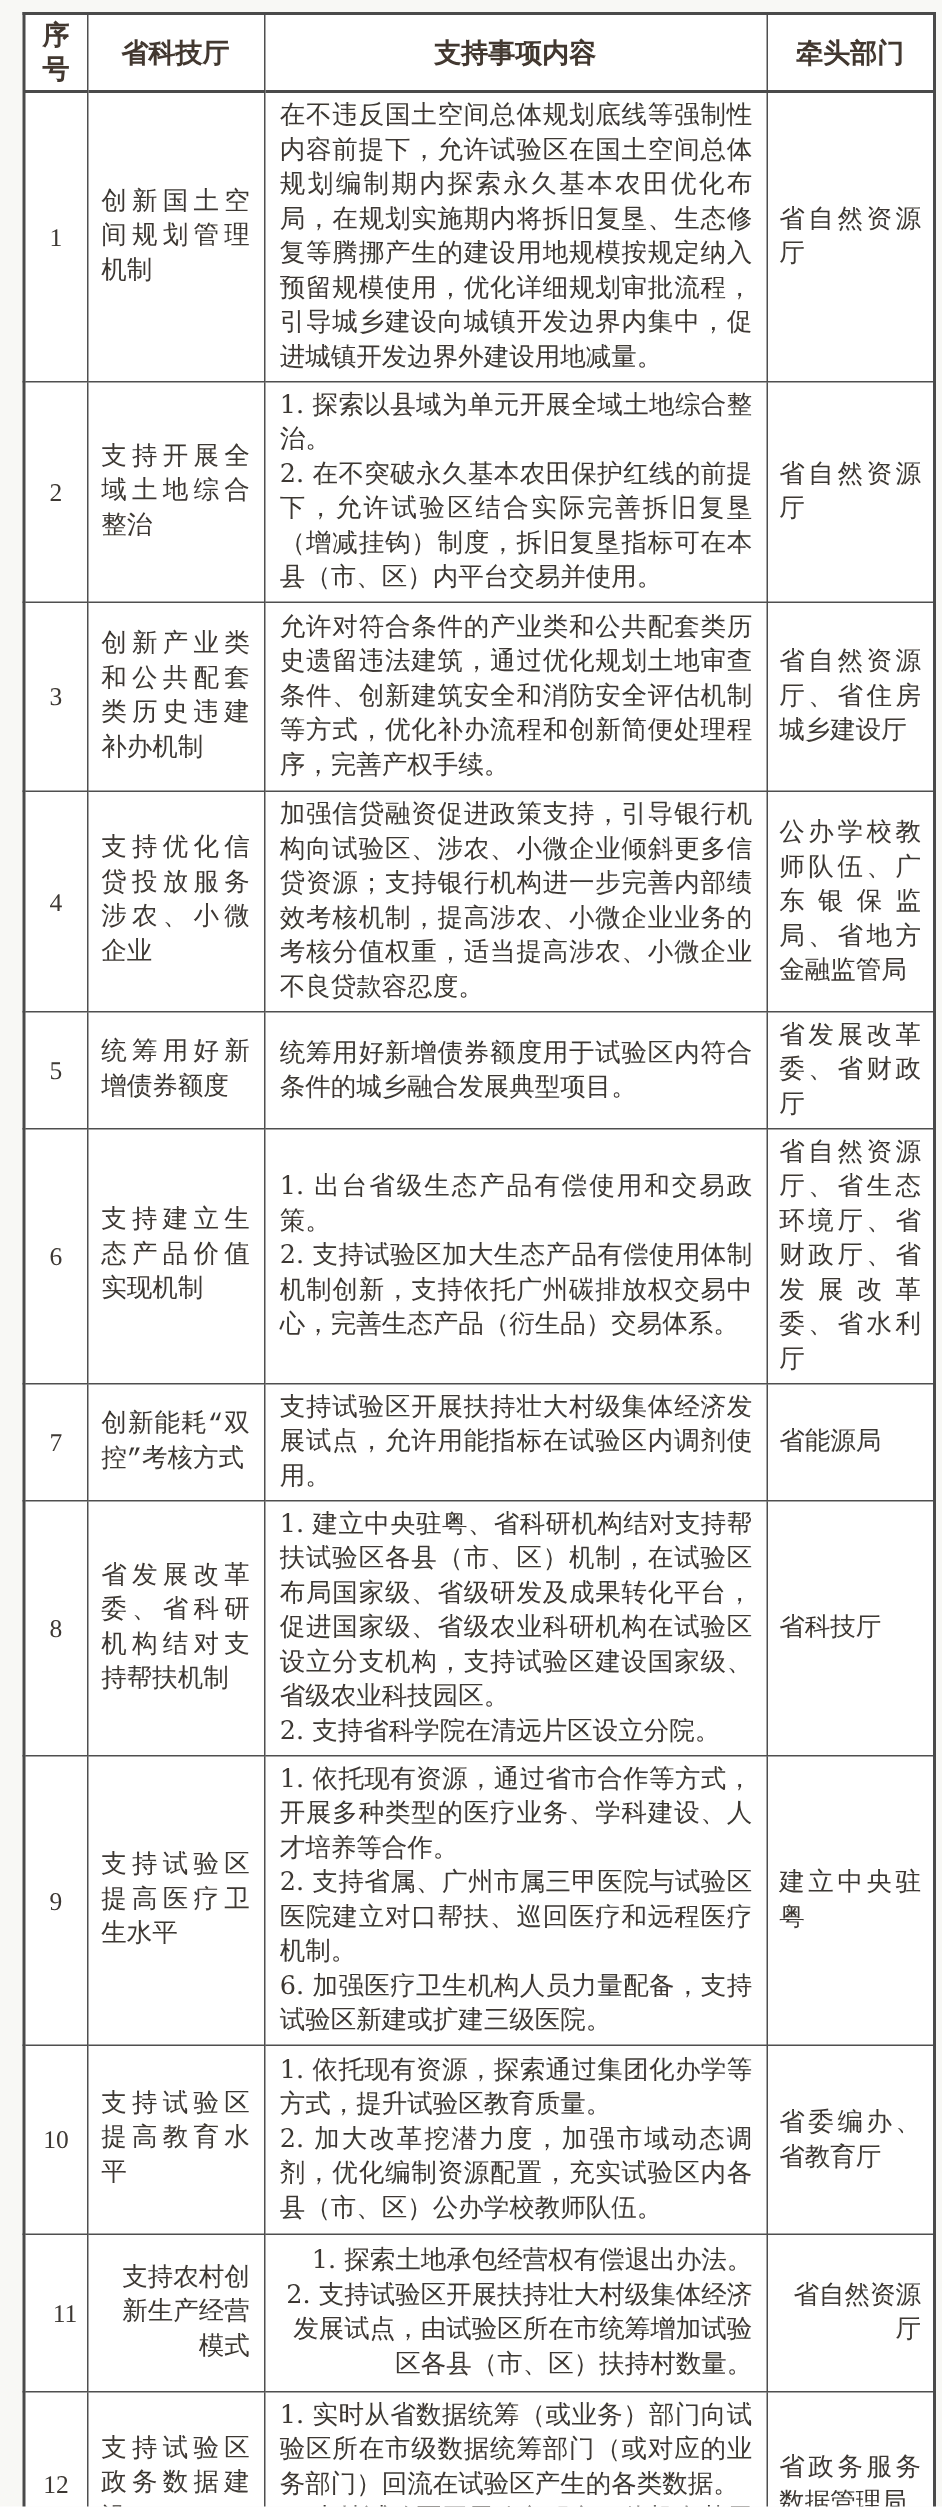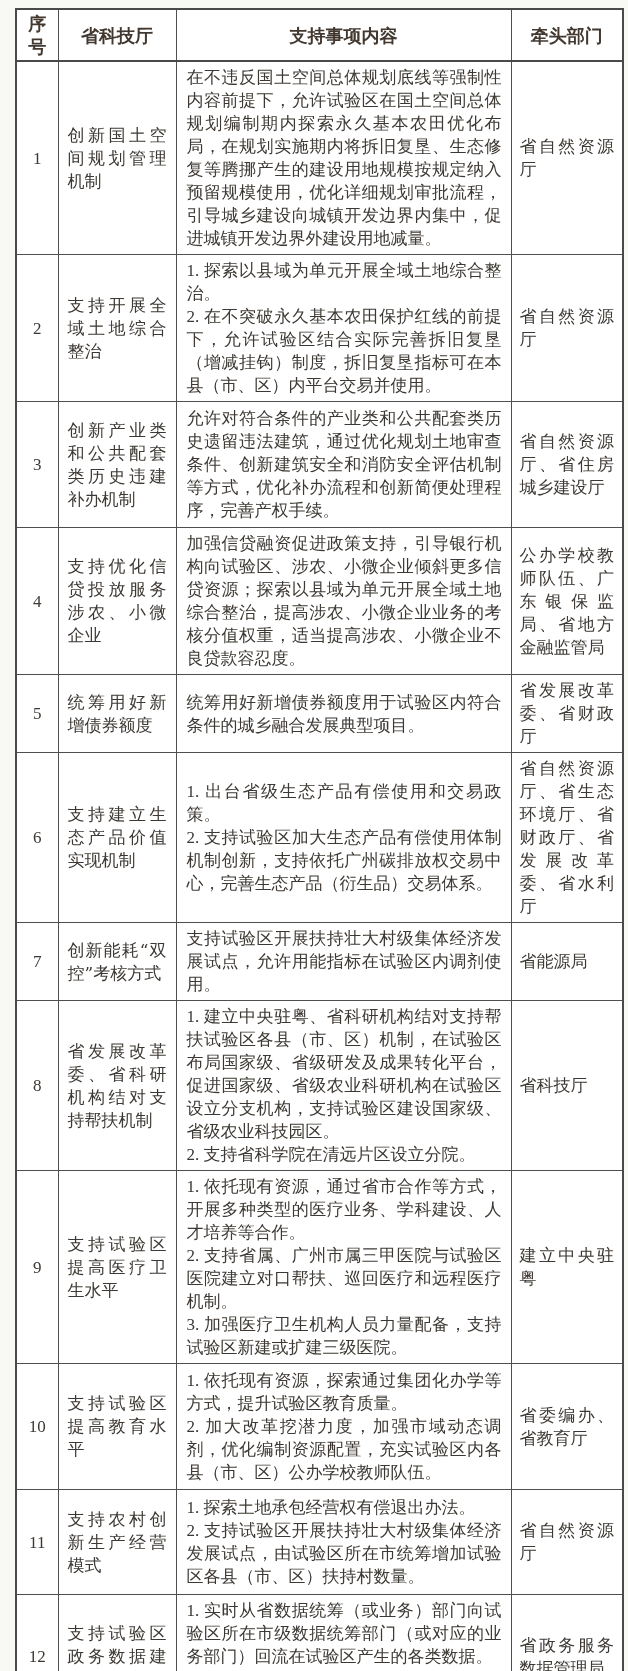--- a/index.html
+++ b/index.html
@@ -49,43 +49,43 @@
     padding: 2px 4px;
     border-bottom: 2px solid #4a4a4a;
   }
   td.no-cell {
     text-align: center;
     font-family: "Liberation Serif", "DejaVu Serif", serif;
   }
   td.name-cell {
     text-align: justify;
     padding: 4px 9px;
+    font-family: Liberation Mono, monospace;
   }
   td.cont-cell {
     text-align: justify;
     white-space: pre-line;
     padding: 4px 9px 4px 10px;
-    font-family: Liberation Serif, serif;
   }
   td.dept-cell {
     text-align: justify;
     padding: 4px 8px;
   }
   
   tbody tr:nth-child(1)  td { height: 185px; }
   tbody tr:nth-child(2)  td { height: 145px; }
   tbody tr:nth-child(3)  td { height: 126px; }
   tbody tr:nth-child(4)  td { height: 147px; }
   tbody tr:nth-child(5)  td { height: 77px;  }
   tbody tr:nth-child(6)  td { height: 148px; margin-top: 16px; }
   tbody tr:nth-child(7)  td { height: 57px;  }
   tbody tr:nth-child(8)  td { height: 165px; }
   tbody tr:nth-child(9)  td { height: 169px; }
   tbody tr:nth-child(10) td { height: 126px; }
-  tbody tr:nth-child(11) td { height: 105px; }
+  tbody tr:nth-child(11) td { height: 105px; text-align: right; }
   tbody tr:nth-child(12) td { height: 117px; }
   tbody tr:nth-child(13) td { height: 53px;  }
 </style>
 </head>
 <body>
 
 <table class="doc-table">
   <colgroup>
     <col class="c-no">
       <col class="c-name">
@@ -116,21 +116,21 @@
     </tr>
     <tr>
       <td class="no-cell">3</td>
       <td class="name-cell">创新产业类和公共配套类历史违建补办机制</td>
       <td class="cont-cell">允许对符合条件的产业类和公共配套类历史遗留违法建筑，通过优化规划土地审查条件、创新建筑安全和消防安全评估机制等方式，优化补办流程和创新简便处理程序，完善产权手续。</td>
       <td class="dept-cell">省自然资源厅、省住房城乡建设厅</td>
     </tr>
     <tr>
       <td class="no-cell">4</td>
       <td class="name-cell">支持优化信贷投放服务涉农、小微企业</td>
-      <td class="cont-cell">加强信贷融资促进政策支持，引导银行机构向试验区、涉农、小微企业倾斜更多信贷资源；探索以县域为单元开展全域土地综合整治，提高涉农、小微企业业务的考核分值权重，适当提高涉农、小微企业不良贷款容忍度。</td>
+      <td class="cont-cell">加强信贷融资促进政策支持，引导银行机构向试验区、涉农、小微企业倾斜更多信贷资源；支持银行机构进一步完善内部绩效考核机制，提高涉农、小微企业业务的考核分值权重，适当提高涉农、小微企业不良贷款容忍度。</td>
       <td class="dept-cell">公办学校教师队伍、广东银保监局、省地方金融监管局</td>
     </tr>
     <tr>
       <td class="no-cell">5</td>
       <td class="name-cell">统筹用好新增债券额度</td>
       <td class="cont-cell">统筹用好新增债券额度用于试验区内符合条件的城乡融合发展典型项目。</td>
       <td class="dept-cell">省发展改革委、省财政厅</td>
     </tr>
     <tr>
       <td class="no-cell">6</td>
@@ -150,21 +150,21 @@
       <td class="name-cell">省发展改革委、省科研机构结对支持帮扶机制</td>
       <td class="cont-cell">1. 建立中央驻粤、省科研机构结对支持帮扶试验区各县（市、区）机制，在试验区布局国家级、省级研发及成果转化平台，促进国家级、省级农业科研机构在试验区设立分支机构，支持试验区建设国家级、省级农业科技园区。
 2. 支持省科学院在清远片区设立分院。</td>
       <td class="dept-cell">省科技厅</td>
     </tr>
     <tr>
       <td class="no-cell">9</td>
       <td class="name-cell">支持试验区提高医疗卫生水平</td>
       <td class="cont-cell">1. 依托现有资源，通过省市合作等方式，开展多种类型的医疗业务、学科建设、人才培养等合作。
 2. 支持省属、广州市属三甲医院与试验区医院建立对口帮扶、巡回医疗和远程医疗机制。
-3. 加强医疗卫生机构人员力量配备，支持试验区新建或扩建三级医院。</td>
+6. 加强医疗卫生机构人员力量配备，支持试验区新建或扩建三级医院。</td>
       <td class="dept-cell">建立中央驻粤</td>
     </tr>
     <tr>
       <td class="no-cell">10</td>
       <td class="name-cell">支持试验区提高教育水平</td>
       <td class="cont-cell">1. 依托现有资源，探索通过集团化办学等方式，提升试验区教育质量。
 2. 加大改革挖潜力度，加强市域动态调剂，优化编制资源配置，充实试验区内各县（市、区）公办学校教师队伍。</td>
       <td class="dept-cell">省委编办、省教育厅</td>
     </tr>
     <tr>

